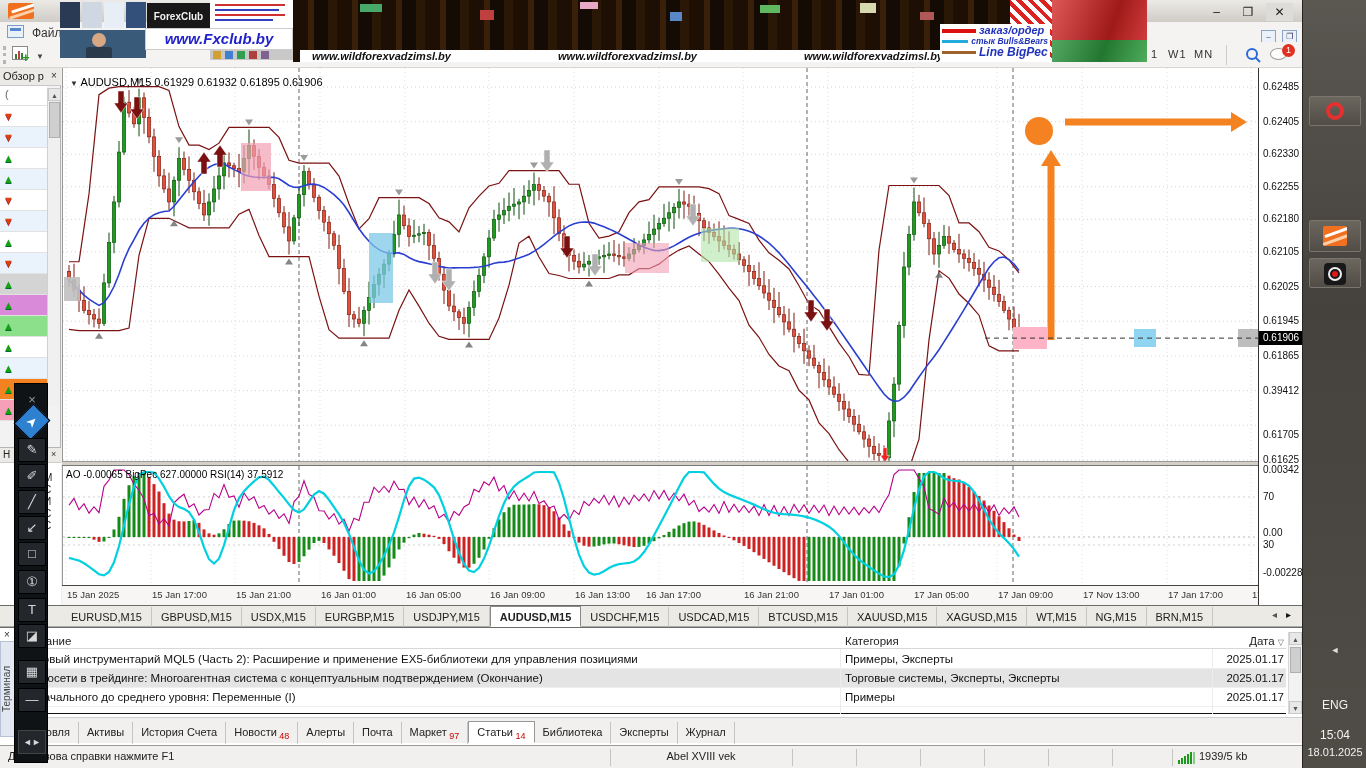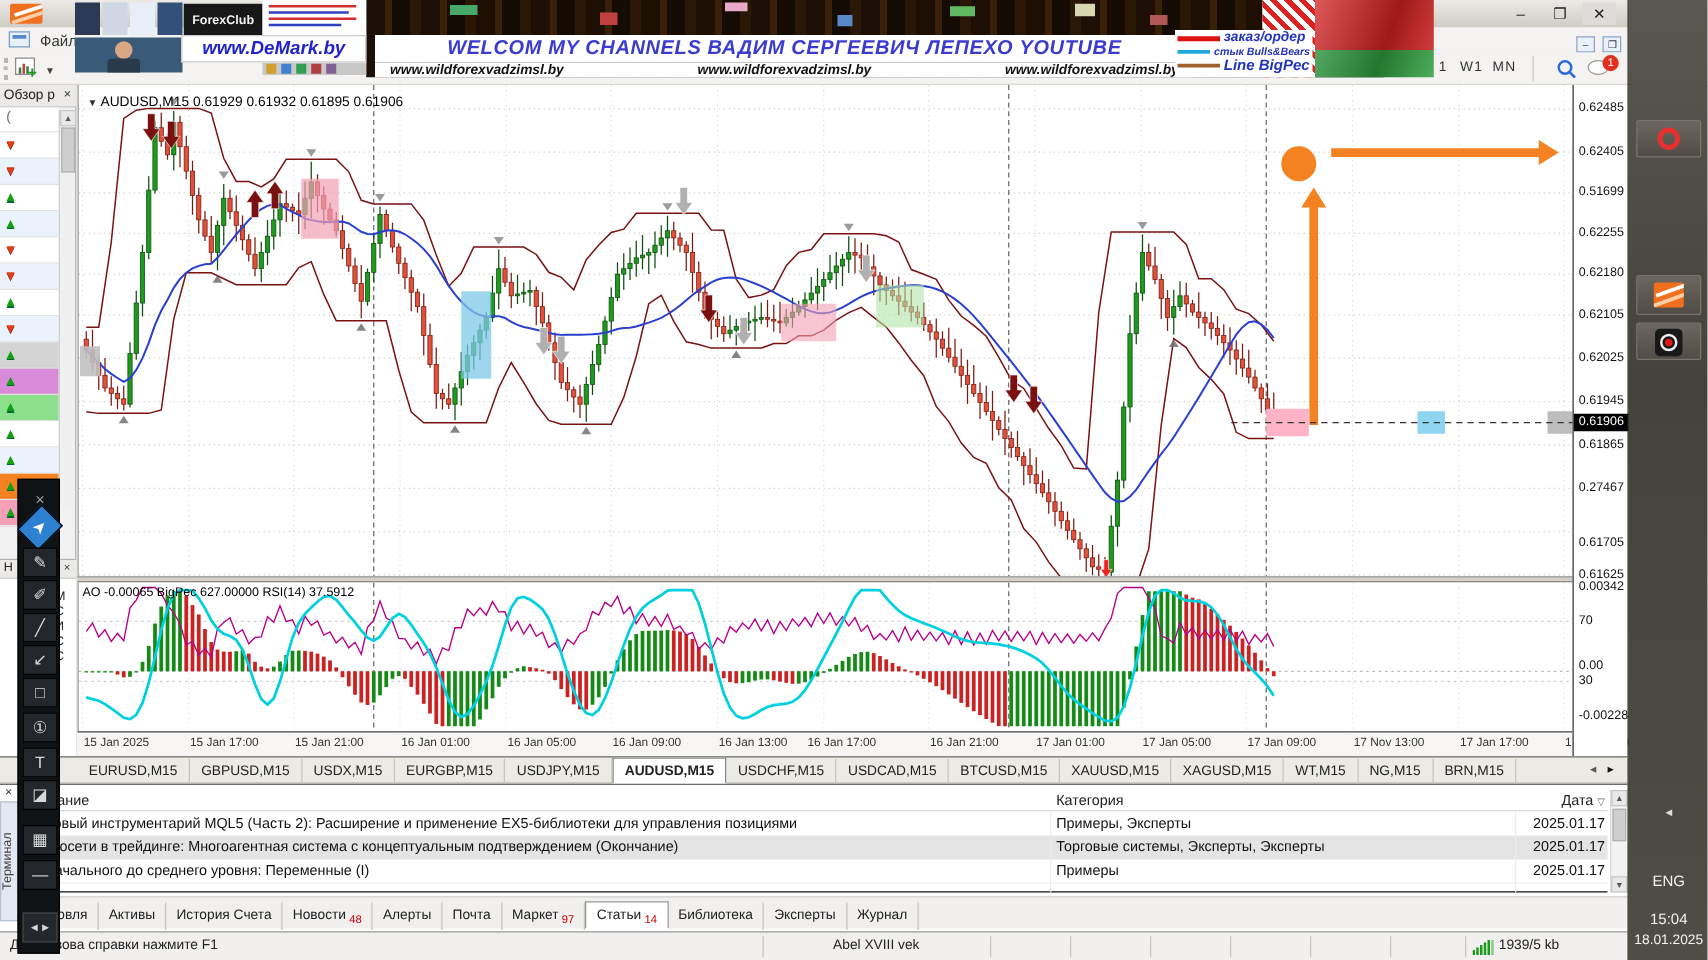--- a/index.html
+++ b/index.html
@@ -172,34 +172,31 @@
       <div class="abs" style="left:5px;top:19px;width:58px;height:2px;background:#3040c0"></div>
     </div>
     <div class="tile" style="left:150px;top:50px;width:83px;height:10px;background:#c8c8c8">
       <div class="abs" style="left:3px;top:1px;width:8px;height:8px;background:#d0a030"></div>
       <div class="abs" style="left:15px;top:1px;width:8px;height:8px;background:#4080d0"></div>
       <div class="abs" style="left:27px;top:1px;width:8px;height:8px;background:#30a050"></div>
       <div class="abs" style="left:39px;top:1px;width:8px;height:8px;background:#b04040"></div>
       <div class="abs" style="left:51px;top:1px;width:8px;height:8px;background:#806090"></div>
     </div>
     <div class="tile" style="left:85px;top:28px;width:148px;height:22px;background:#fff;border:1px solid #ccc;text-align:center">
-      <span style="color:#2222cc;font-weight:bold;font-style:italic;font-size:15px;line-height:20px">www.DeMark.by</span>
+      <span style="color:#2222cc;font-weight:bold;font-style:italic;font-size:15px;line-height:20px">www.Fxclub.by</span>
     </div>
 
     <div class="tile" style="left:300px;top:4px;width:22px;height:8px;background:#48a868"></div>
     <div class="tile" style="left:420px;top:10px;width:14px;height:10px;background:#c04040"></div>
     <div class="tile" style="left:520px;top:2px;width:18px;height:7px;background:#e8a8c8"></div>
     <div class="tile" style="left:610px;top:12px;width:12px;height:9px;background:#5888c8"></div>
     <div class="tile" style="left:700px;top:5px;width:20px;height:8px;background:#60b860"></div>
     <div class="tile" style="left:800px;top:3px;width:16px;height:10px;background:#d8d8b0"></div>
     <div class="tile" style="left:860px;top:12px;width:14px;height:8px;background:#b05858"></div>
 
-    <div class="bannerband">
-      <span class="bannertext">WELCOM MY CHANNELS ВАДИМ СЕРГЕЕВИЧ ЛЕПЕХО YOUTUBE</span>
-    </div>
     <div class="urlband">
       <span class="urltext">www.wildforexvadzimsl.by</span>
       <span class="urltext">www.wildforexvadzimsl.by</span>
       <span class="urltext">www.wildforexvadzimsl.by</span>
     </div>
 
     <div class="legendbox">
       <div class="legrow">
           <span class="legline" style="height:4px;background:#dd1111"></span>
           <span class="leglabel" style="font-size:11px">заказ/ордер</span>
@@ -990,28 +987,28 @@
       <div class="tlabel" style="left: 767px;">17 Jan 01:00</div>
       <div class="tlabel" style="left: 852px;">17 Jan 05:00</div>
       <div class="tlabel" style="left: 936px;">17 Jan 09:00</div>
       <div class="tlabel" style="left: 1021px;">17 Nov 13:00</div>
       <div class="tlabel" style="left: 1106px;">17 Jan 17:00</div>
       <div class="tlabel" style="left: 1190px;">17 Jan 21:00</div>
     </div>
   <div class="abs paxis" id="price-axis">
       <div class="ptick" style="top: 13px;">0.62485</div>
       <div class="ptick" style="top: 47.6976px;">0.62405</div>
-      <div class="ptick" style="top: 80.2266px;">0.51699</div>
+      <div class="ptick" style="top: 80.2266px;">0.62330</div>
       <div class="ptick" style="top: 112.756px;">0.62255</div>
       <div class="ptick" style="top: 145.285px;">0.62180</div>
       <div class="ptick" style="top: 177.814px;">0.62105</div>
       <div class="ptick" style="top: 212.511px;">0.62025</div>
       <div class="ptick" style="top: 247.209px;">0.61945</div>
       <div class="ptick" style="top: 281.906px;">0.61865</div>
-      <div class="ptick" style="top: 316.604px;">0.27467</div>
+      <div class="ptick" style="top: 316.604px;">0.39412</div>
       <div class="ptick" style="top: 361px;">0.61705</div>
       <div class="ptick" style="top: 385.999px;">0.61625</div>
       <div class="ptick" style="top: 396px;">0.00342</div>
       <div class="ptick" style="top: 423px;">70</div>
       <div class="ptick" style="top: 459px;">0.00</div>
       <div class="ptick" style="top: 471px;">30</div>
       <div class="ptick" style="top: 499px;">-0.002284</div>
       <div class="pcurrent" style="top: 263.124px;">0.61906</div>
     </div>
 

